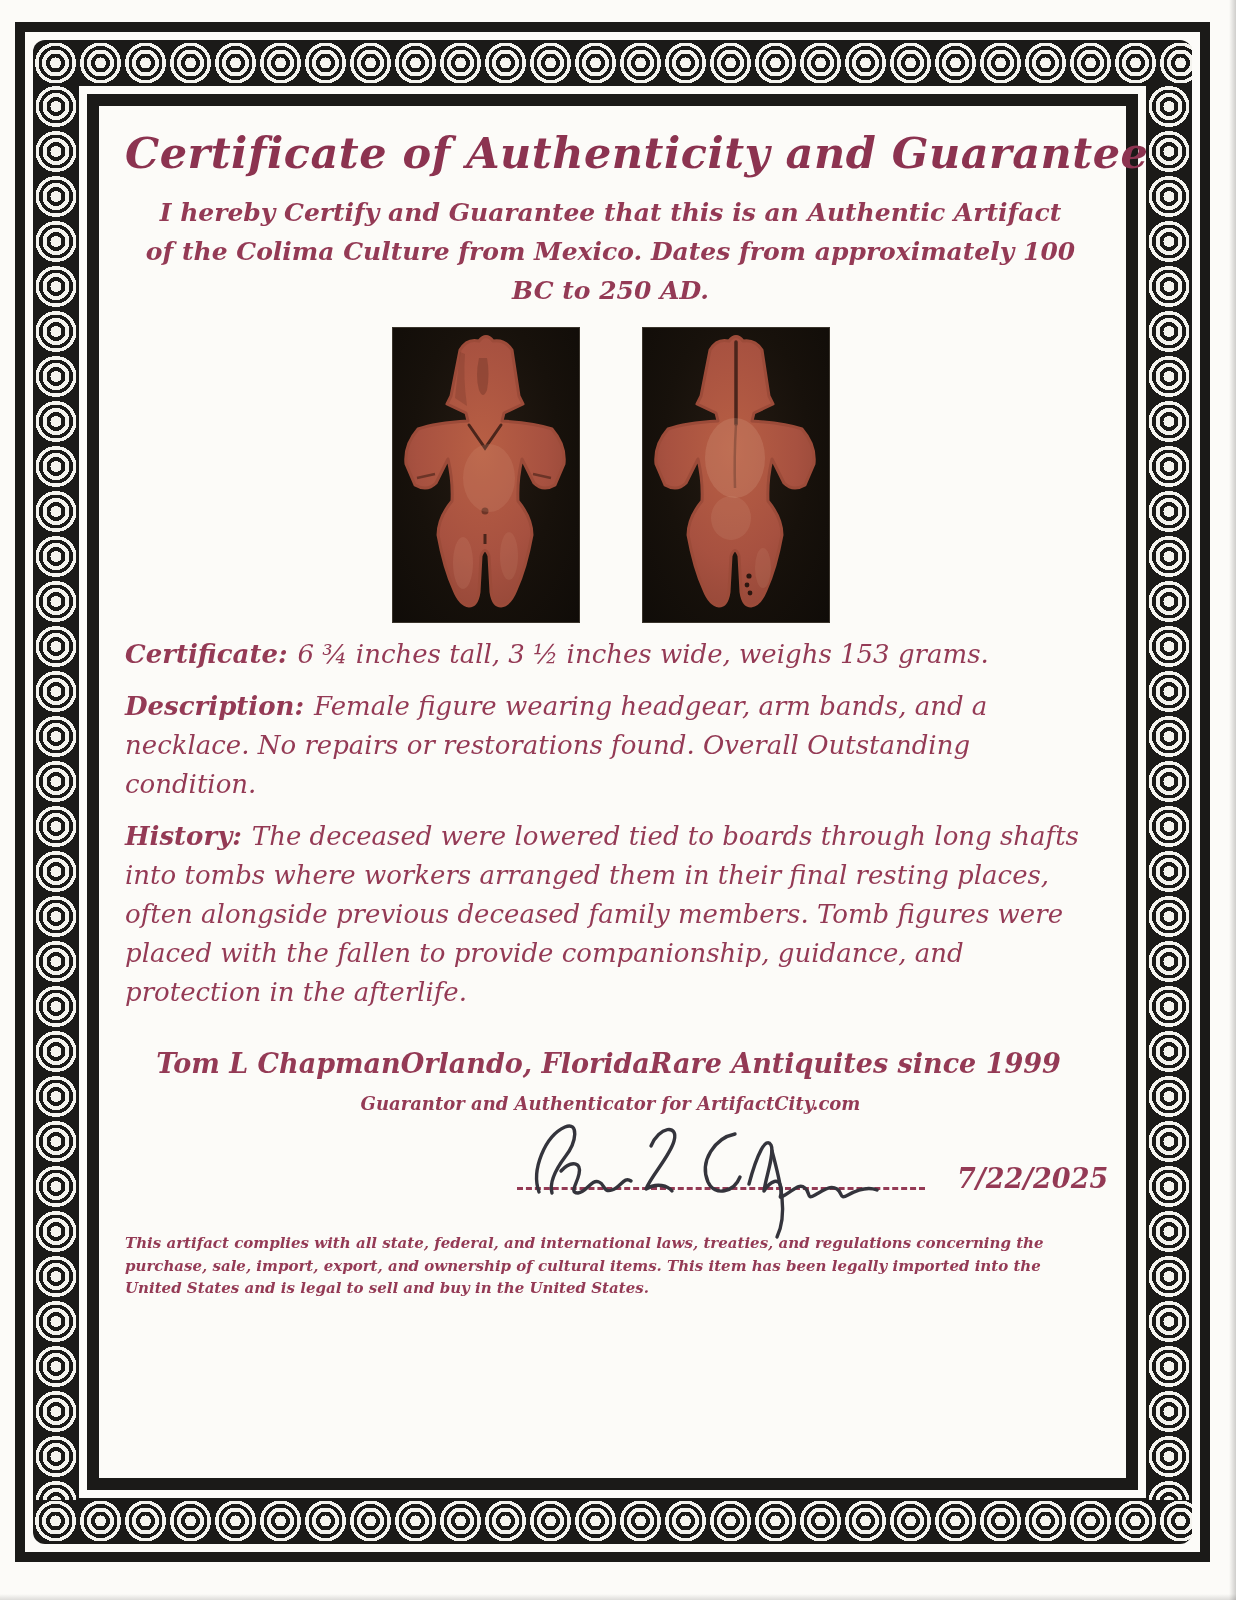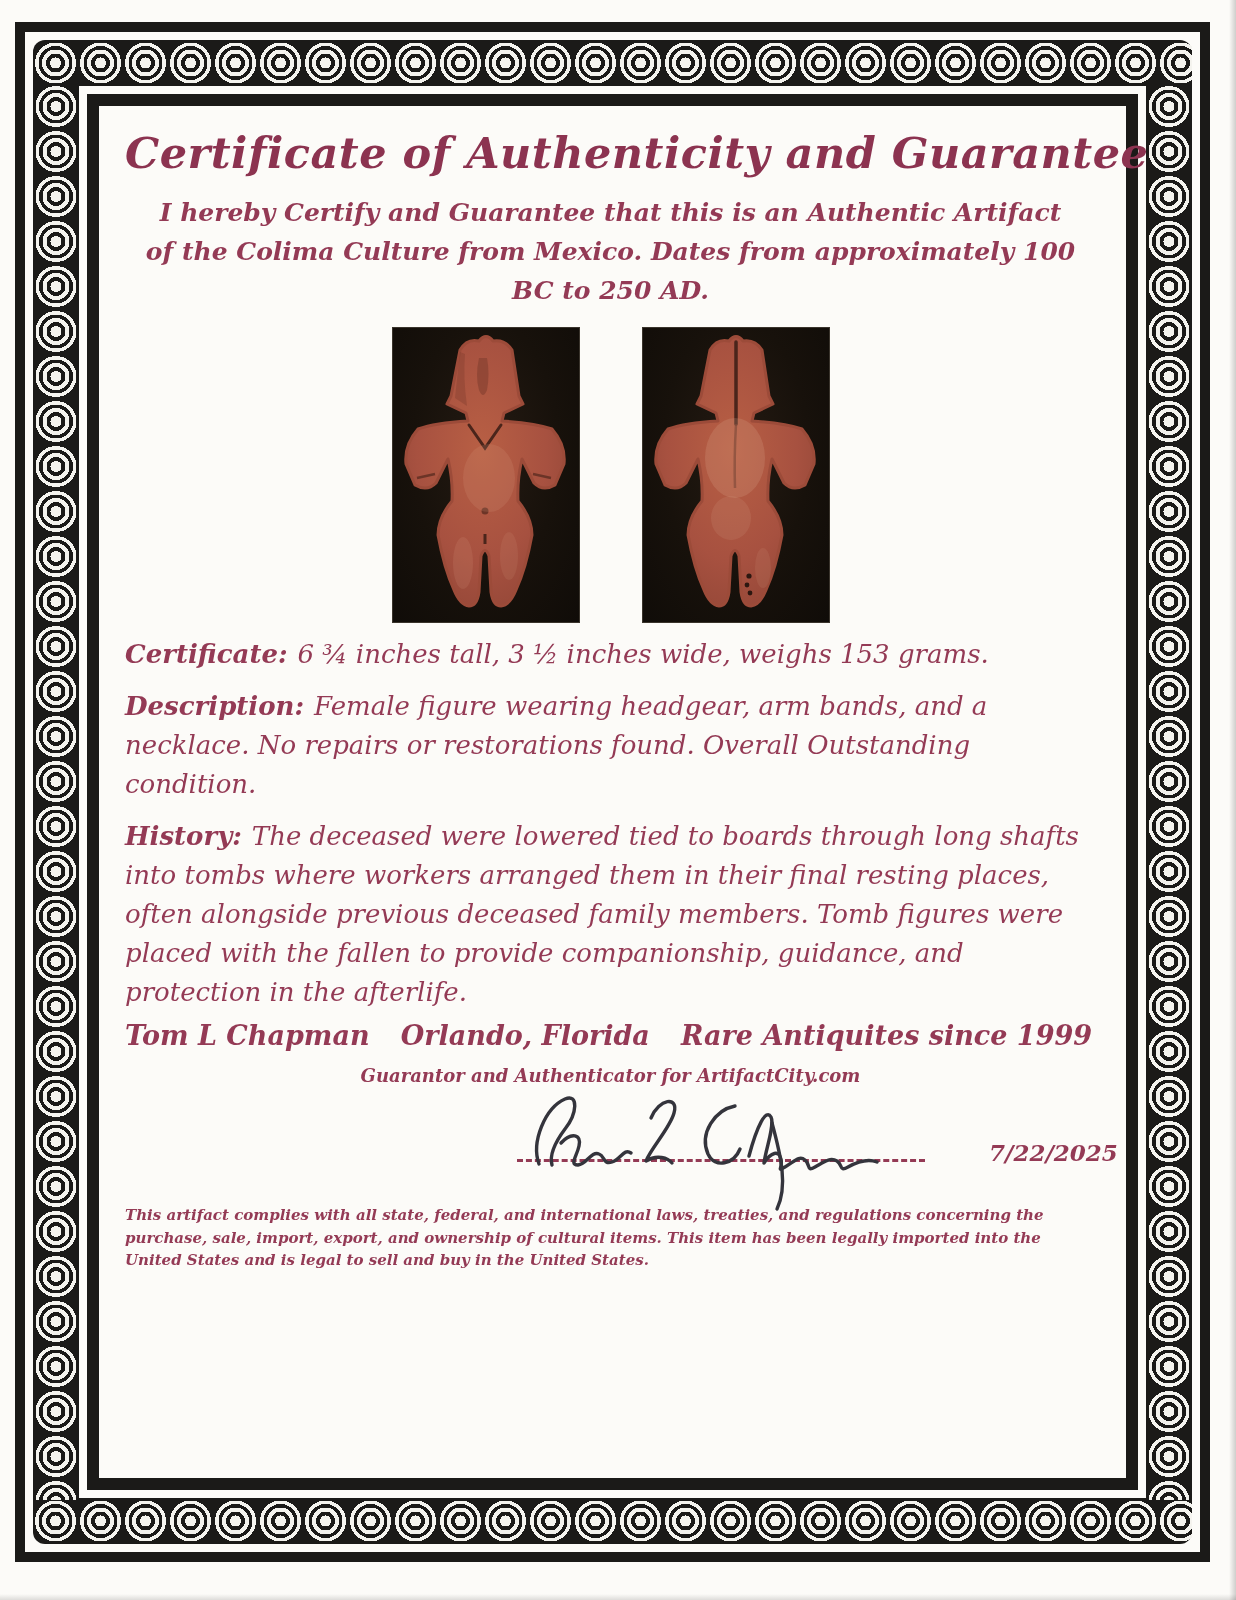--- a/index.html
+++ b/index.html
@@ -94,23 +94,23 @@
   }
   .photo svg{display:block;width:100%;height:100%;}
 
   .sec{
     margin-top:13px;
     font-size:26px;
     line-height:1.5;
   }
   .sec b{font-weight:bold;margin-right:10px;}
   .signatory{
-    margin-top:8px;
+    margin-top:36px;
     display:flex;
-    justify-content:space-between;
+    justify-content:center;
     font-size:27px;
     font-weight:bold;
     padding-right:4px;
   }
   .guarantor{
     margin-top:14px;
     text-align:center;
     font-size:18px;
     font-weight:bold;
   }
@@ -120,22 +120,22 @@
   }
   .sig-line{
     position:absolute;left:392px;bottom:24px;width:408px;
     border-bottom:3.5px dashed var(--maroon);
   }
   .signature-svg{
     position:absolute;left:400px;top:-18px;width:390px;height:145px;
     overflow:visible;z-index:2;
   }
   .sig-date{
-    position:absolute;left:864px;bottom:20px;
-    font-size:23px;font-weight:bold;
+    position:absolute;left:832px;bottom:20px;
+    font-size:27px;font-weight:bold;
   }
   .legal{
     margin-top:18px;
     font-size:15px;
     font-weight:bold;
     line-height:1.5;
     max-width:960px;
   }
 </style>
 </head>

